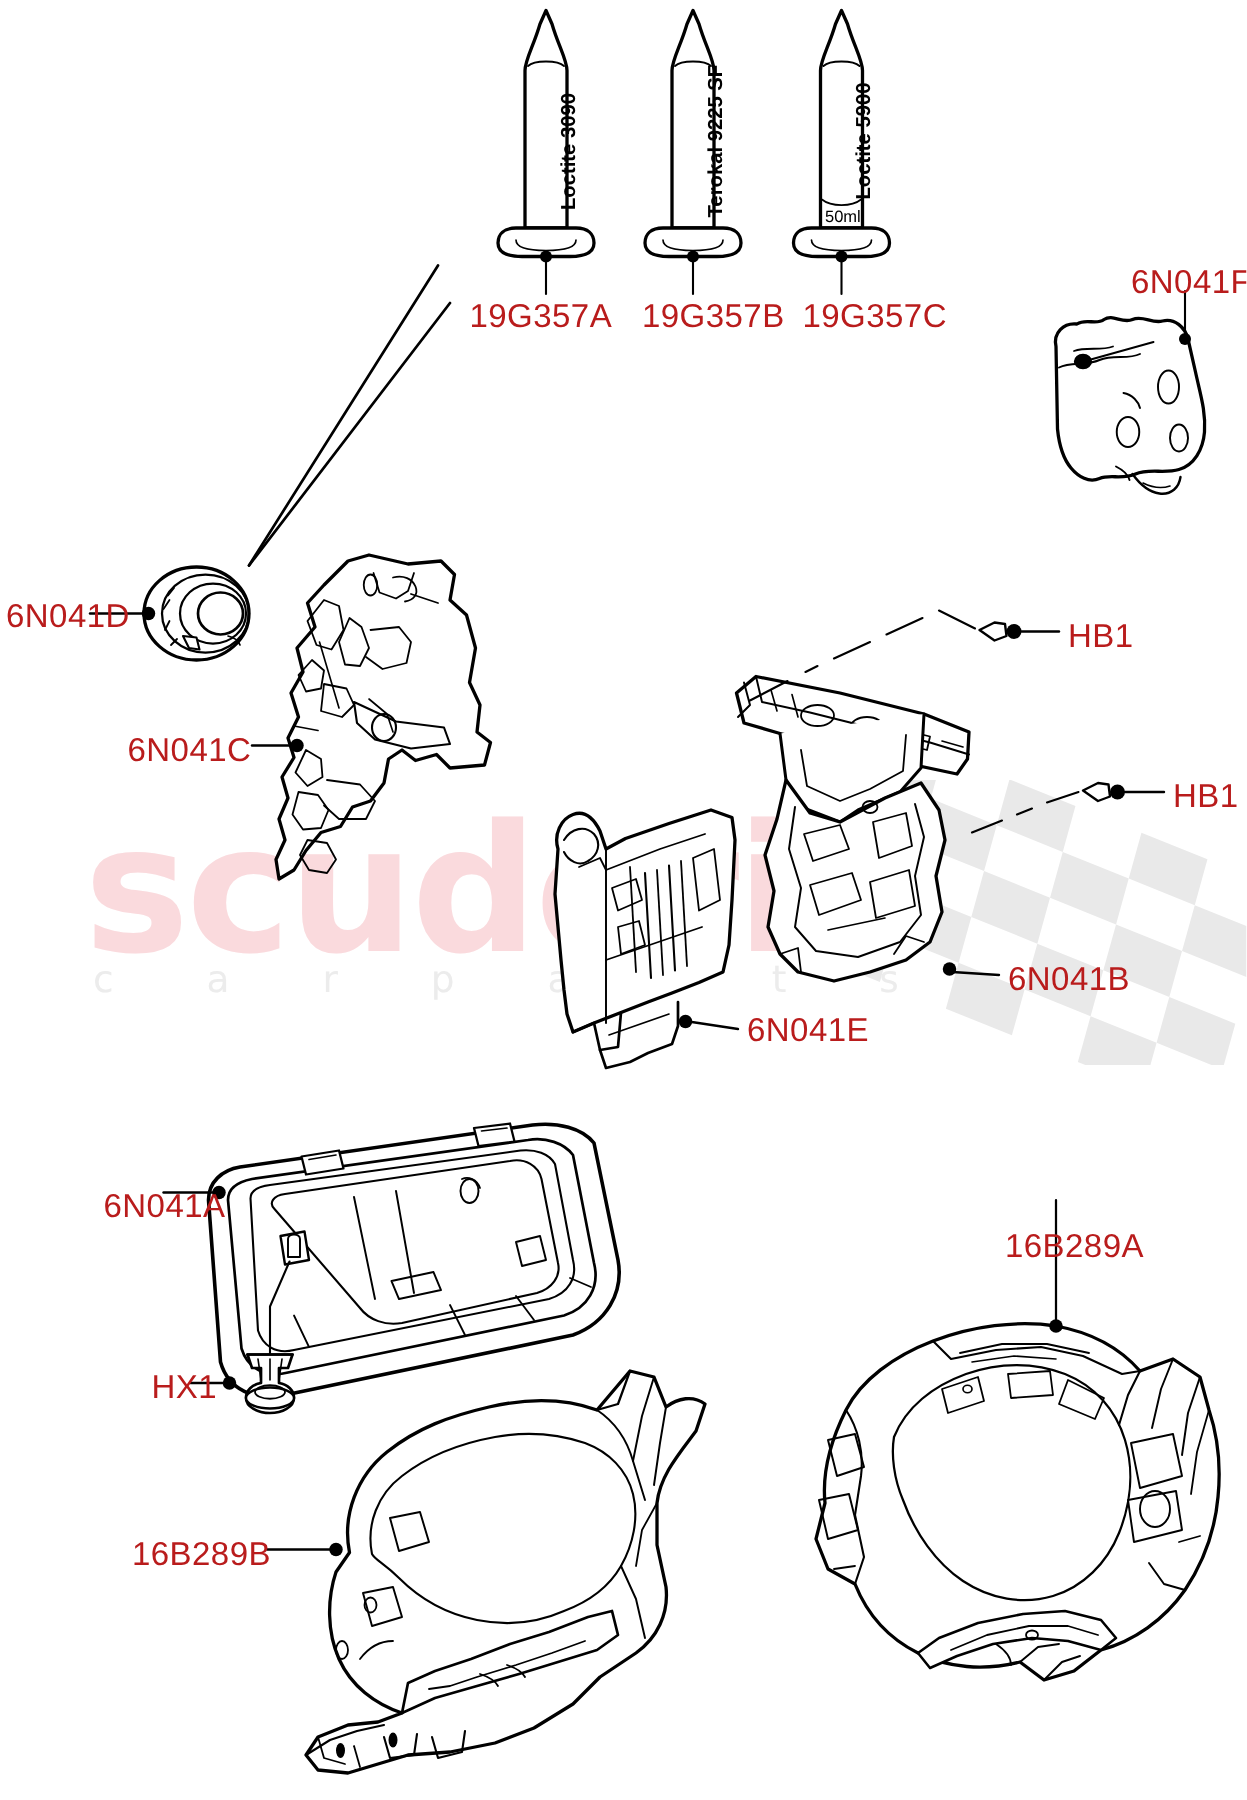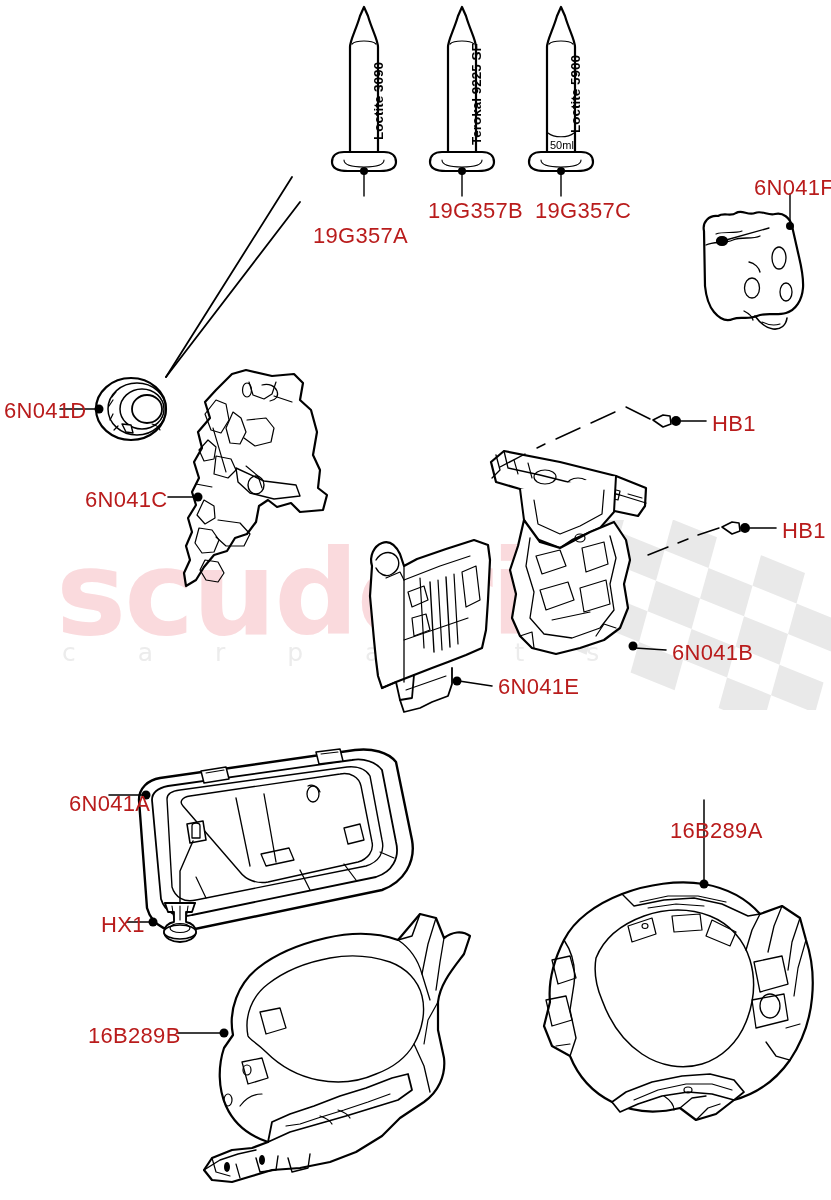--- a/index.html
+++ b/index.html
@@ -442,21 +442,21 @@
       </g>
 
     </g>
   </svg>
 
   <div class="tube-txt" style="left:371px; top:140px;">Loctite 3090</div>
   <div class="tube-txt" style="left:469px; top:145px;">Terokal 9225 SF</div>
   <div class="tube-txt" style="left:568px; top:133px;">Loctite 5900</div>
   <div class="tube-vol" style="left:550px; top:139px;text-align:center;">50ml</div>
 
-  <div class="lbl" style="left:313px; top:198px;margin-top:25px;">19G357A</div>
+  <div class="lbl" style="left:313px; top:198px;">19G357A</div>
   <div class="lbl" style="left:428px; top:198px;">19G357B</div>
   <div class="lbl" style="left:535px; top:198px;">19G357C</div>
 
   <div class="lbl" style="left:754px; top:175px;">6N041F</div>
   <div class="lbl" style="left:4px; top:398px;text-align:right;">6N041D</div>
   <div class="lbl" style="left:85px; top:487px;">6N041C</div>
   <div class="lbl" style="left:498px; top:674px;">6N041E</div>
   <div class="lbl" style="left:672px; top:640px;text-align:right;">6N041B</div>
   <div class="lbl" style="left:22px; top:791px;margin-left:47px;">6N041A</div>
   <div class="lbl" style="left:670px; top:818px;text-align:right;">16B289A</div>

